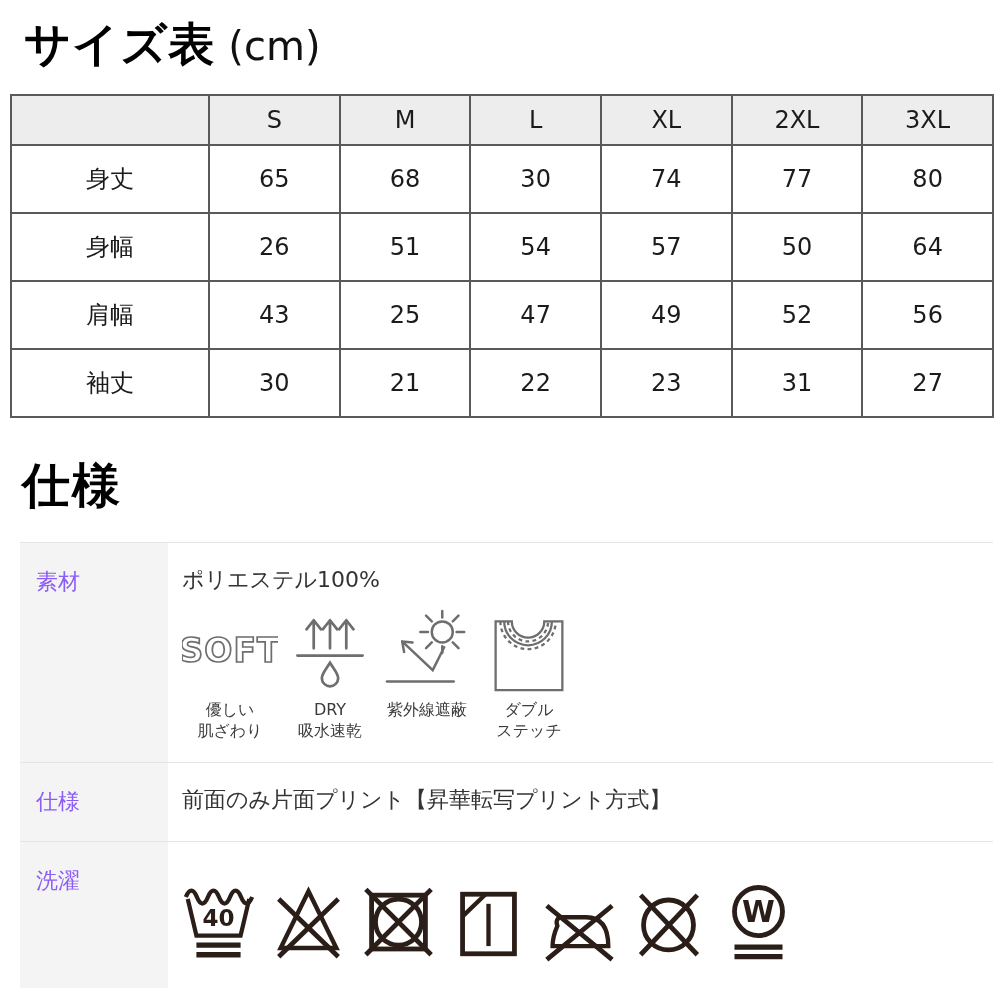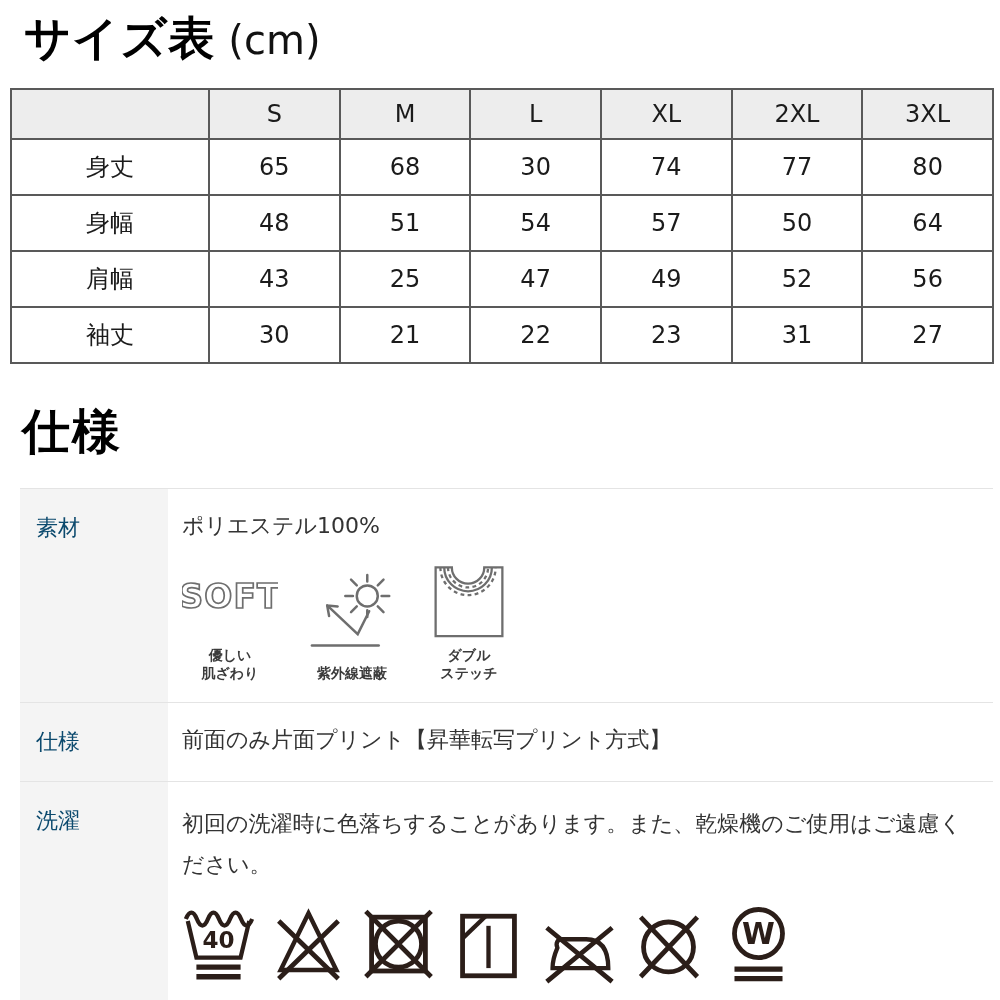--- a/index.html
+++ b/index.html
@@ -5,52 +5,52 @@
   * { margin:0; padding:0; box-sizing:border-box; }
   html,body { background:#fff; }
   body {
     width:1000px; height:1000px;
     font-family:"DejaVu Sans","Liberation Sans",sans-serif;
     color:#222; overflow:hidden; position:relative;
   }
   .page { width:1000px; height:1000px; background:#fff; }
 
   
-  .size-title-wrap { padding:8px 0 0 24px; }
+  .size-title-wrap { padding:14px 0 0 24px; }
   .size-title { display:inline; font-size:46px; font-weight:900; color:#000; letter-spacing:1px; }
   .size-title-unit { display:inline; font-size:40px; font-weight:400; color:#111; margin-left:8px; }
 
   table.size-table {
     margin:18px 0 0 10px; width:984px;
     border-collapse:collapse; table-layout:fixed;
   }
   table.size-table col.label-col { width:198px; }
   table.size-table th, table.size-table td {
     border:2px solid #595959; text-align:center;
     font-size:24px; font-weight:400; color:#1b1b1b;
-    height:56px; vertical-align:middle;
+    height:68px; vertical-align:middle;
   }
   table.size-table thead th { background:#ededed; height:50px; }
 
   
   .spec-title { margin:36px 0 0 22px; font-size:48px; font-weight:900; color:#000; letter-spacing:2px; }
 
   .spec-table { margin:24px 0 0 20px; width:973px; }
   .spec-row { display:flex; border-top:1px solid #e4e4e4; }
   .spec-label {
     width:148px; flex:none; background:#f4f4f4;
-    padding:24px 0 24px 16px; font-size:22px; color:#0c4a6e;
+    padding:24px 0 24px 16px; font-size:22px; color:#8b5cf6;
   }
   .spec-content { flex:1; padding:22px 8px 20px 14px; font-size:22px; color:#333; }
 
-  .features { display:flex; align-items:flex-end; gap:29px; margin-top:10px; }
+  .features { display:flex; gap:14px; margin-top:10px; }
   .feature { display:flex; flex-direction:column; align-items:center; }
   .feature .icon-box { height:92px; display:flex; align-items:center; justify-content:center; }
   .feature .caption {
-    margin-top:3px; font-size:14px; font-weight:700; color:#3b3b3b;
+    margin-top:3px; font-size:16px; font-weight:400; color:#3b3b3b;
     line-height:1.3; white-space:pre-line; text-align:center;
   }
 
   .wash-text { width:795px; line-height:1.85; }
   .care-icons { display:flex; align-items:flex-end; gap:17px; margin-top:16px; }
 
   svg { display:block; }
   .feat-stroke { stroke:#6e6e6e; fill:none; }
   .care-stroke { stroke:#2b1e19; fill:none; }
 </style>
@@ -90,21 +90,21 @@
         <td>身丈</td>
         <td>65</td>
         <td>68</td>
         <td>30</td>
         <td>74</td>
         <td>77</td>
         <td>80</td>
       </tr>
       <tr>
         <td>身幅</td>
-        <td>48</td>
+        <td>26</td>
         <td>51</td>
         <td>54</td>
         <td>57</td>
         <td>50</td>
         <td>64</td>
       </tr>
       <tr>
         <td>肩幅</td>
         <td>43</td>
         <td>25</td>
@@ -138,20 +138,35 @@
           <div class="feature">
             <div class="icon-box">
               <svg width="96" height="44" viewBox="0 0 96 44">
                 <text x="48" y="33" text-anchor="middle" font-size="33" font-weight="800" letter-spacing="1" fill="#ffffff" stroke="#6e6e6e" stroke-width="1.7">SOFT</text>
               </svg>
             </div>
             <div class="caption">優しい
 肌ざわり</div>
           </div>
 
+          <div class="feature">
+            <div class="icon-box">
+              <svg width="76" height="88" viewBox="0 0 84 94">
+                <g class="feat-stroke" stroke-width="3" stroke-linecap="round">
+                  <path d="M24,44 V13 M24,13 l-8,10 M24,13 l8,10"></path>
+                  <path d="M42,44 V13 M42,13 l-8,10 M42,13 l8,10"></path>
+                  <path d="M60,44 V13 M60,13 l-8,10 M60,13 l8,10"></path>
+                  <path d="M6,52 H78"></path>
+                  <path d="M42,60 C37,68 33,72 33,77 a9,9 0 0 0 18,0 C51,72 47,68 42,60 Z"></path>
+                </g>
+              </svg>
+            </div>
+            <div class="caption">DRY
+吸水速乾</div>
+          </div>
 
           <div class="feature">
             <div class="icon-box">
               <svg width="90" height="84" viewBox="0 0 92 88">
                 <g class="feat-stroke" stroke-width="2.6" stroke-linecap="round">
                   <circle cx="62" cy="24" r="11"></circle>
                   <path d="M77,24 h8 M73,13 l6,-6 M62,9 v-7 M51,13 l-6,-6 M47,24 h-8 M51,35 l-6,6 M73,35 l6,6 M62,39 v7"></path>
                   <path d="M64,40 L52,64 L20,34"></path>
                   <path d="M20,34 l11,1 M20,34 l2,11"></path>
                   <path d="M4,76 H74"></path>
@@ -182,21 +197,20 @@
     </div>
 
     <div class="spec-row">
       <div class="spec-label">仕様</div>
       <div class="spec-content">前面のみ片面プリント【昇華転写プリント方式】</div>
     </div>
 
     <div class="spec-row">
       <div class="spec-label">洗濯</div>
       <div class="spec-content">
-        <p class="wash-text">初回の洗濯時に色落ちすることがあります。また、乾燥機のご使用はご遠慮ください。</p>
         <div class="care-icons">
 
           <svg width="73" height="88" viewBox="0 0 76 90">
             <g class="care-stroke" stroke-width="4.4">
               <path d="M4,17 c3.5,-9 8,-9 11.5,0 c3.5,9 8,9 11.5,0 c3.5,-9 8,-9 11.5,0 c3.5,9 8,9 11.5,0 c3.5,-9 8,-9 11.5,0 c3.5,9 8,9 11.5,0"></path>
               <path d="M6,19 L15,57 L61,57 L70,19"></path>
               <path d="M15,67 H61 M15,77 H61" stroke-width="5.5"></path>
             </g>
             <text x="38" y="47" text-anchor="middle" font-size="24" font-weight="700" fill="#2b1e19">40</text>
           </svg>

